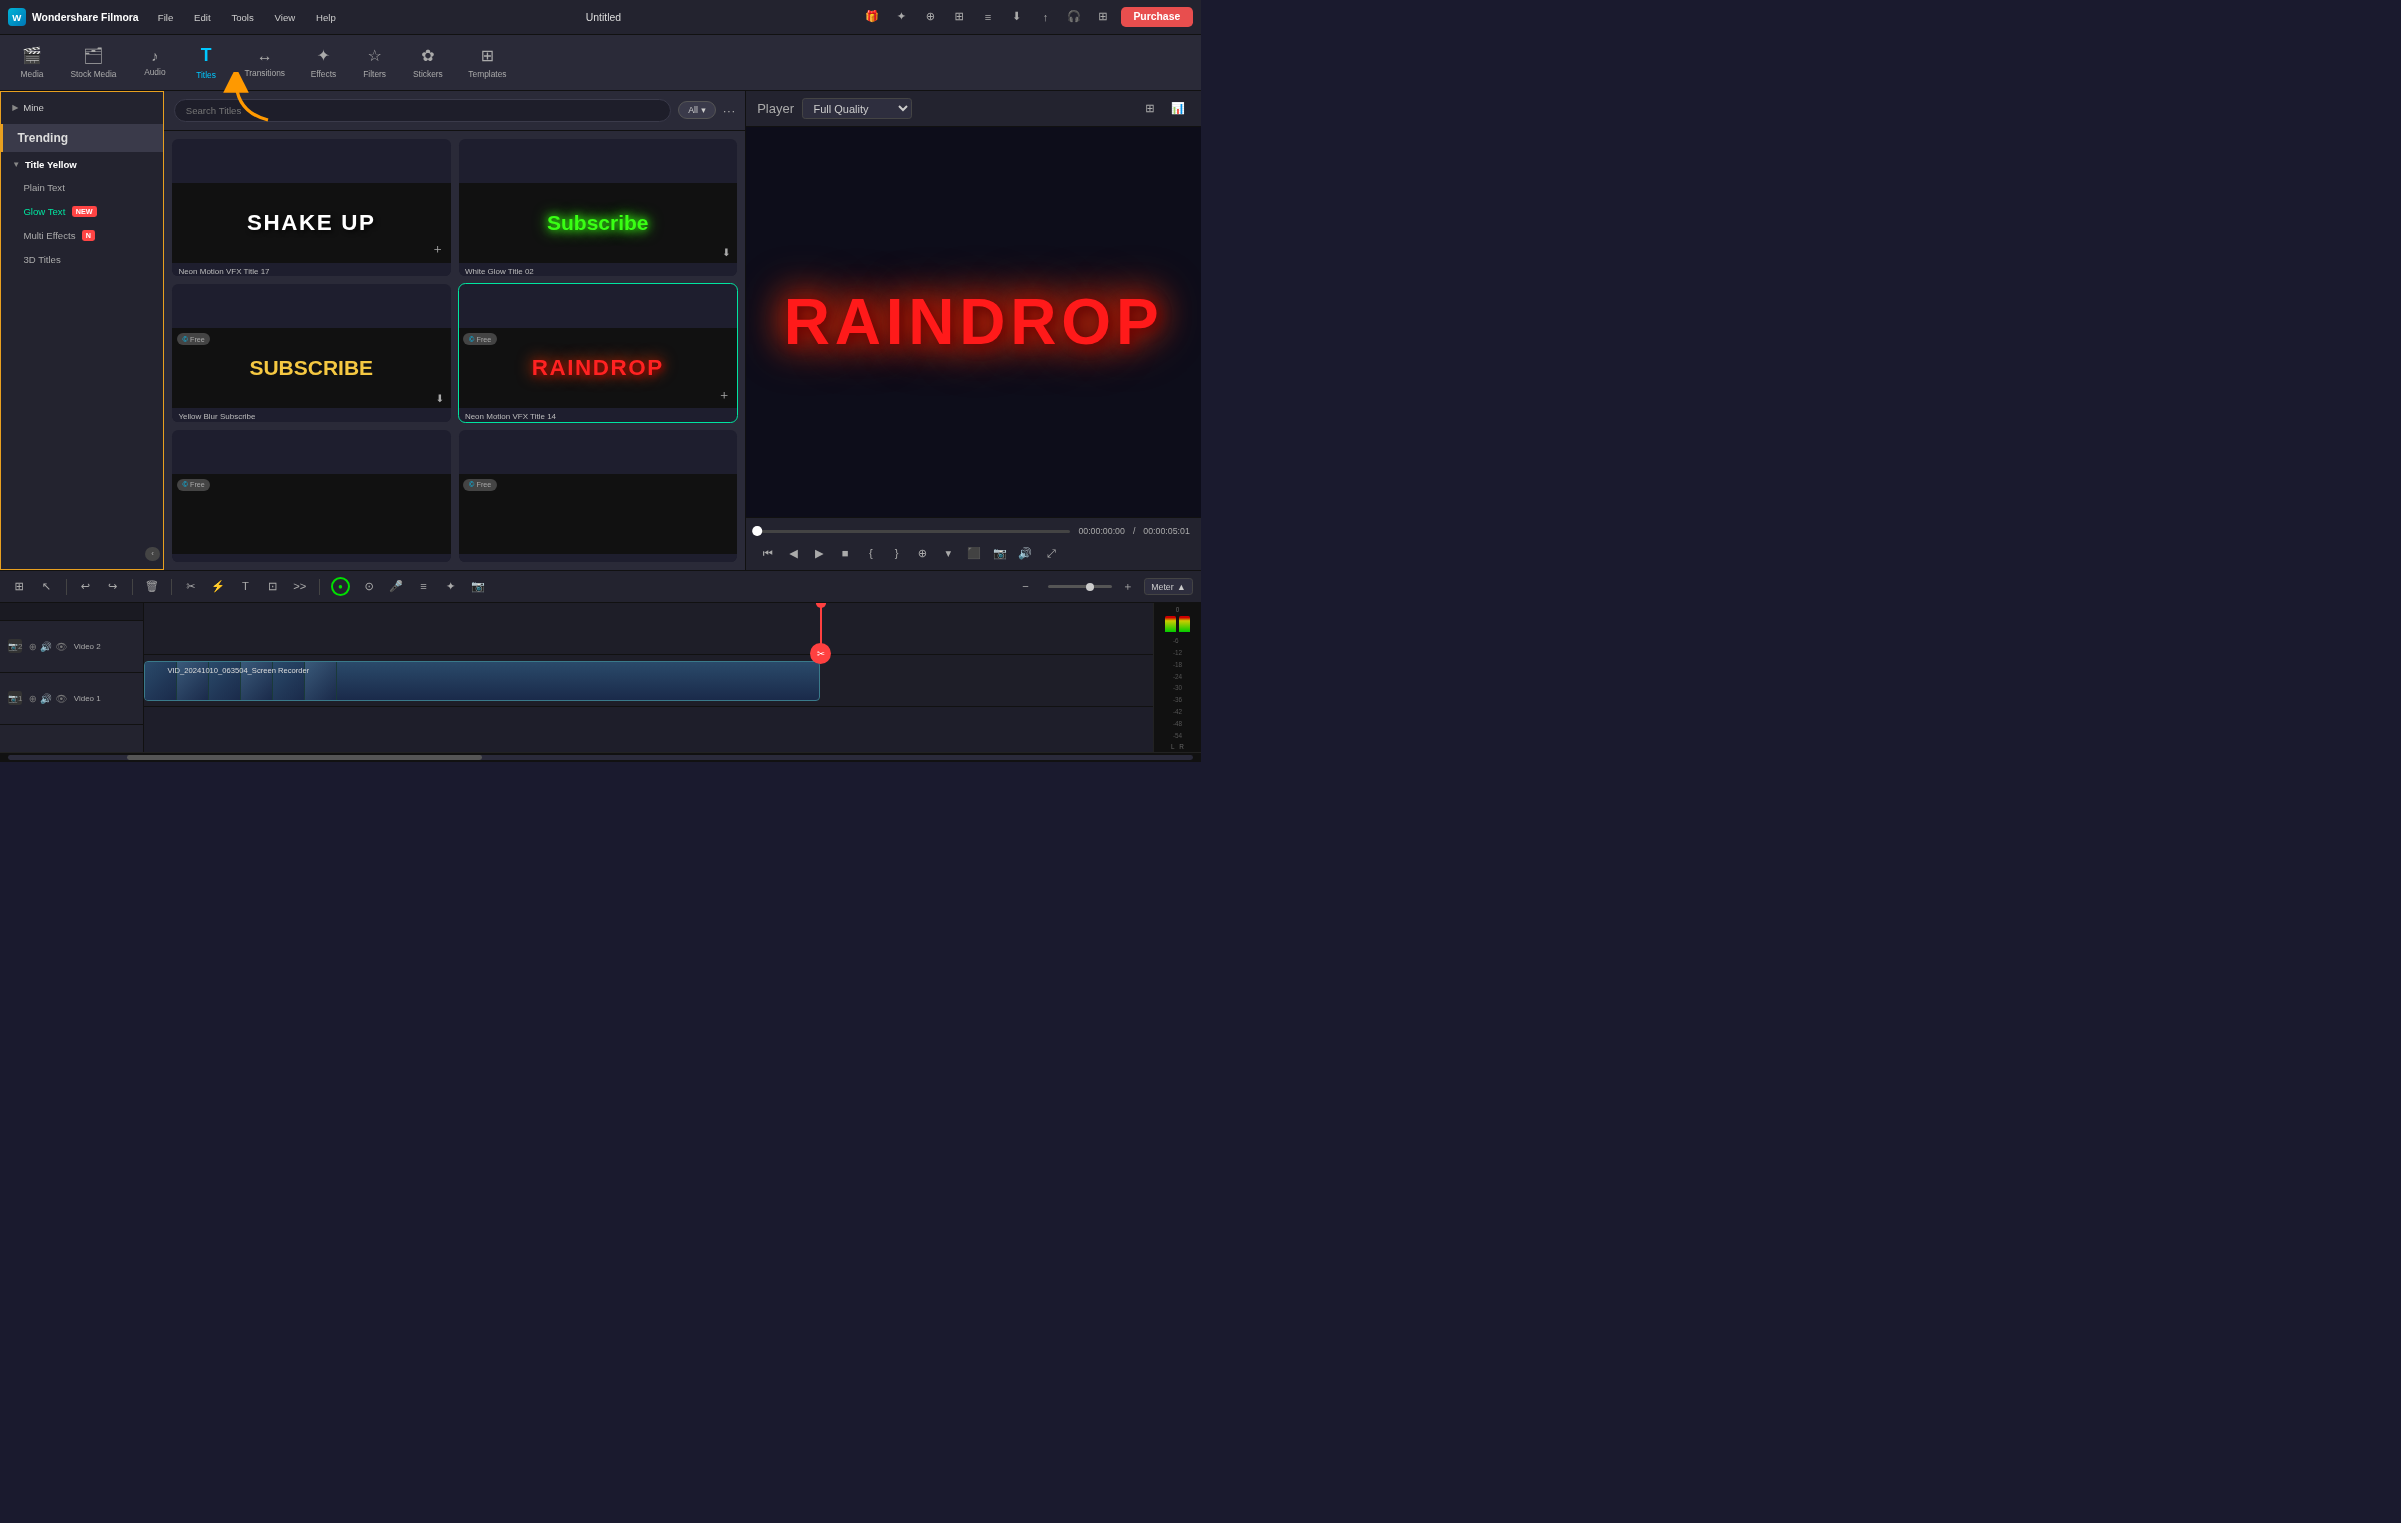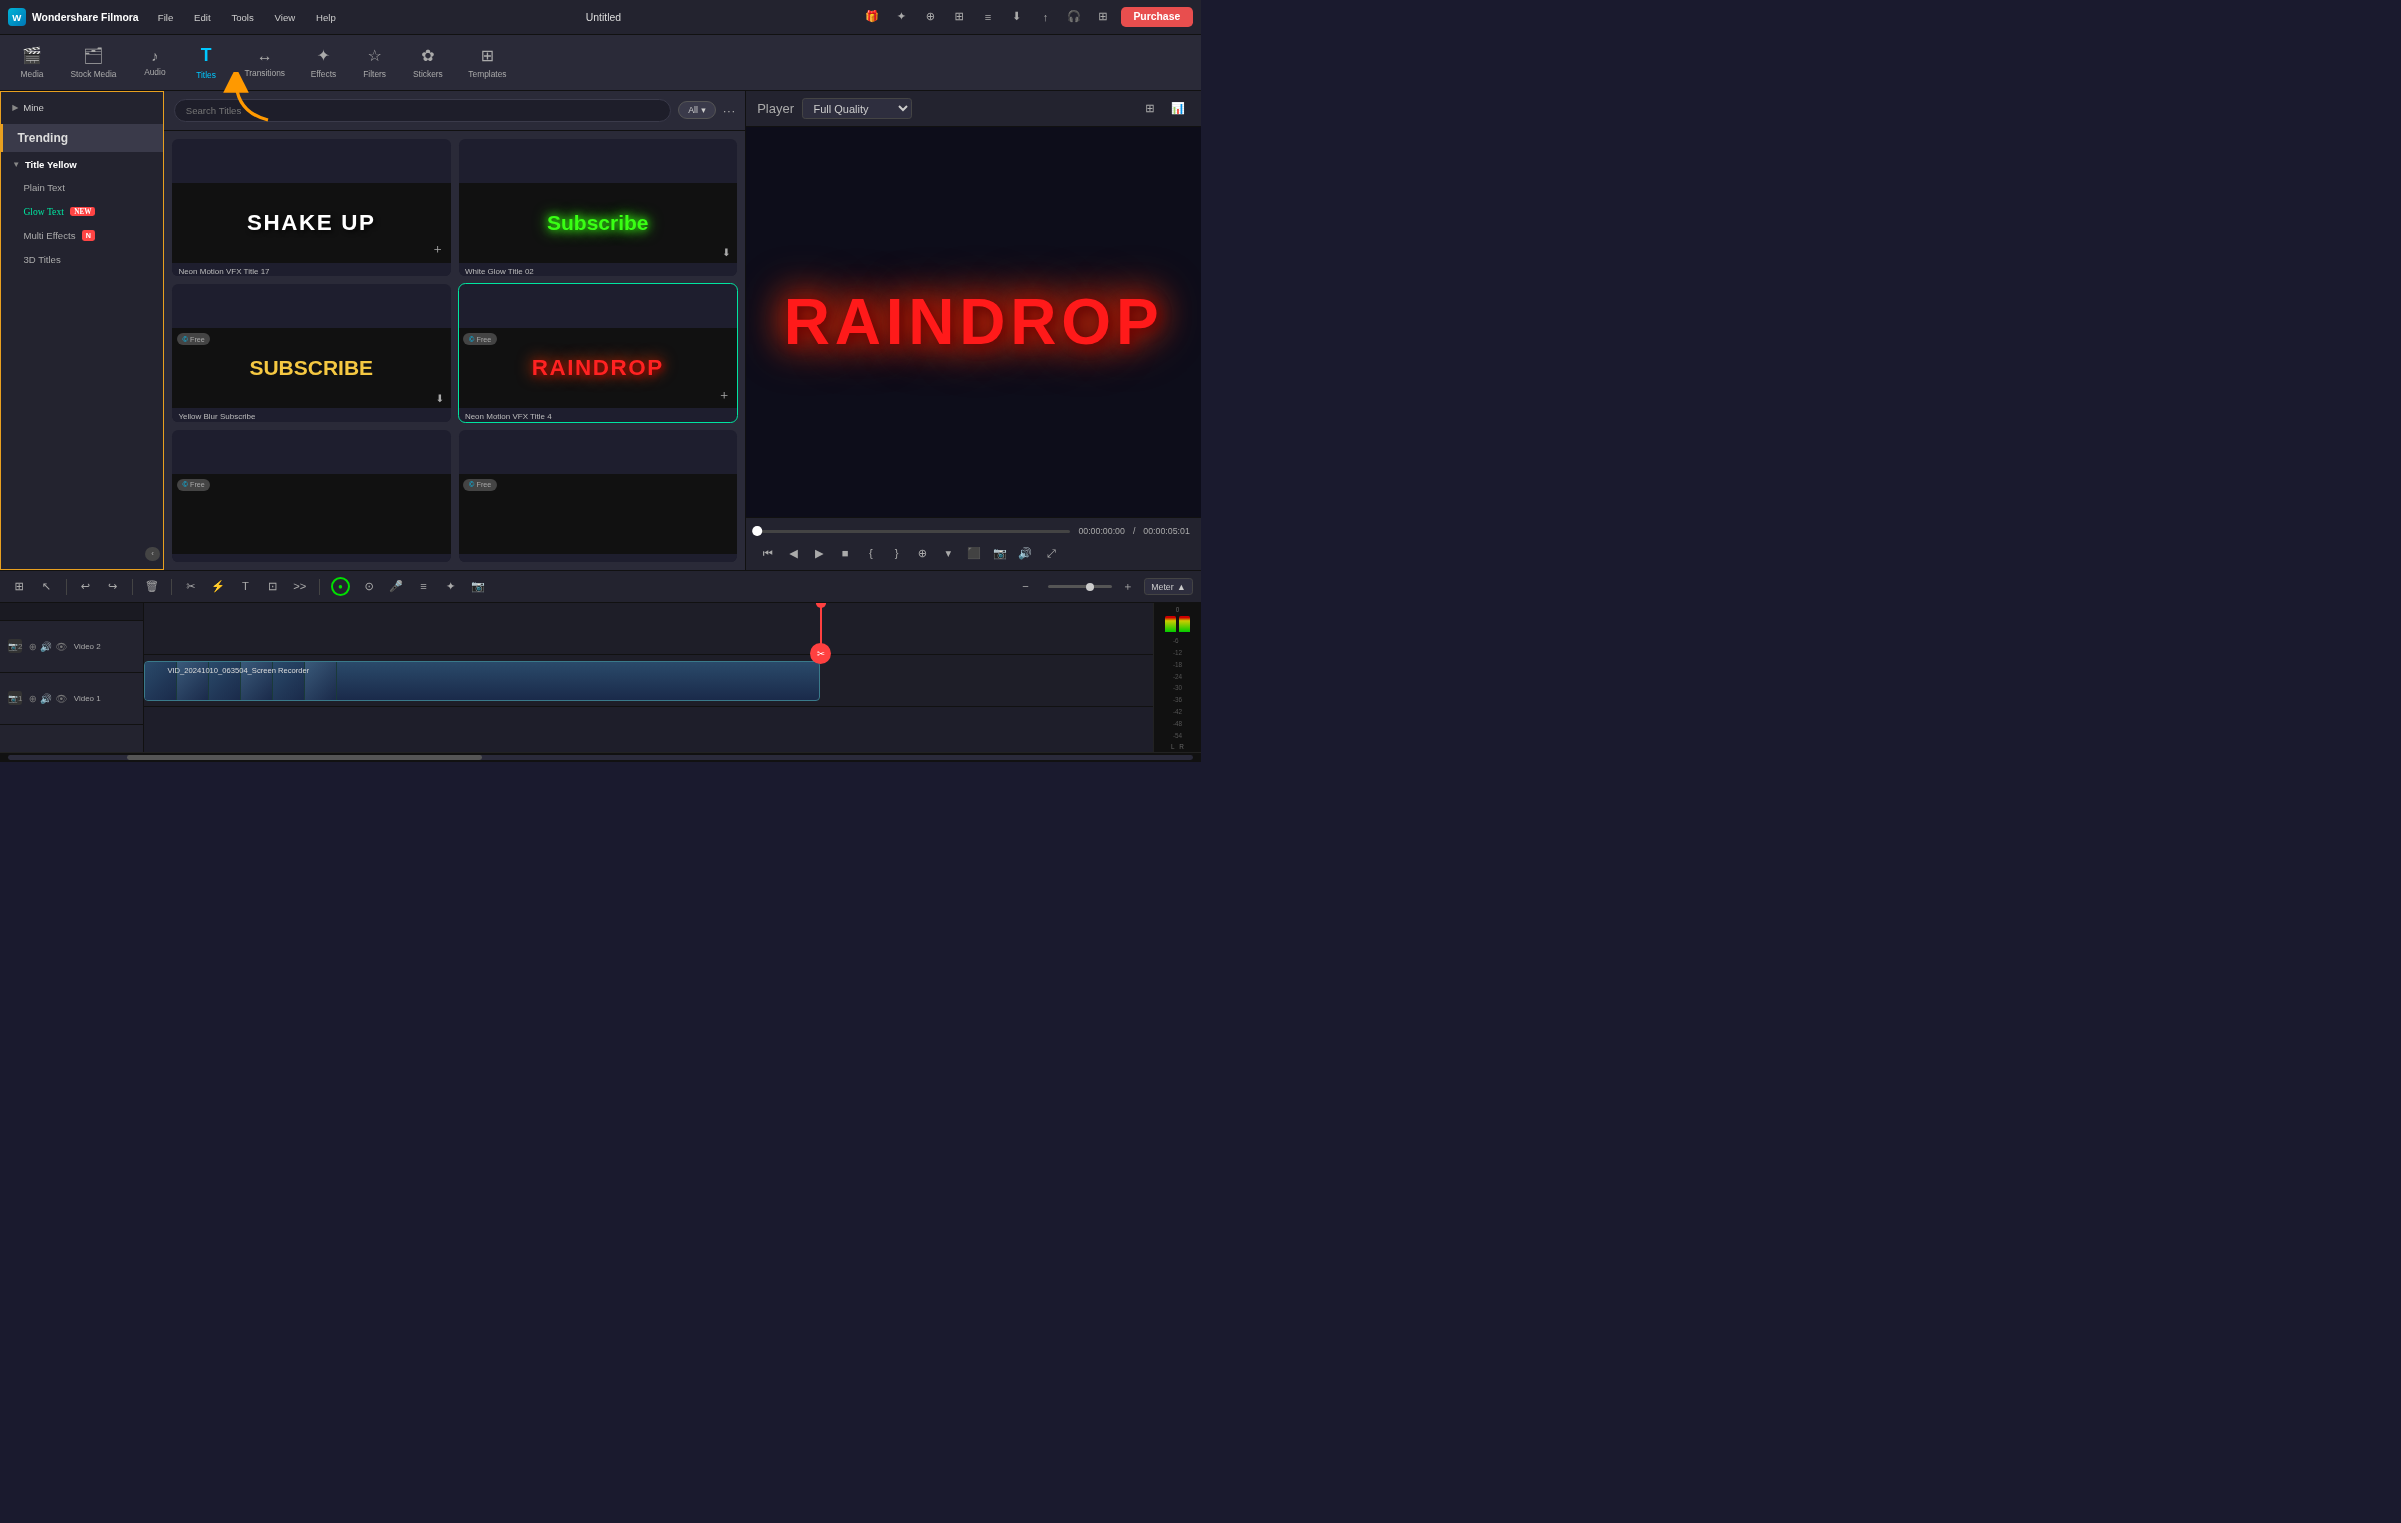--- a/index.html
+++ b/index.html
@@ -696,21 +696,21 @@
     <div class="sidebar-trending">
       <span>Trending</span>
     </div>
     <div class="sidebar-group-header">
       <span class="arrow">▼</span>
       <span>Title Yellow</span>
     </div>
     <div class="sidebar-item">
       <span>Plain Text</span>
     </div>
-    <div class="sidebar-item glow" style="display:flex;align-items:center;gap:3.2px;font-family:Liberation Serif, serif;">
+    <div class="sidebar-item glow" style="display:flex;align-items:center;gap:3.2px;">
       <span>Glow Text</span>
       <span class="new-badge">NEW</span>
     </div>
     <div class="sidebar-item" style="display:flex;align-items:center;gap:3.2px;">
       <span>Multi Effects</span>
       <span class="new-badge">N</span>
     </div>
     <div class="sidebar-item">
       <span>3D Titles</span>
     </div>
@@ -760,21 +760,21 @@
 
       <div class="title-card selected">
         <div class="card-preview dark-bg">
           <div class="free-badge">
             <span class="c-icon">©</span>
             <span>Free</span>
           </div>
           <span class="raindrop-red">RAINDROP</span>
           <div class="card-actions">＋</div>
         </div>
-        <div class="card-label">Neon Motion VFX Title 4</div>
+        <div class="card-label">Neon Motion VFX Title 14</div>
       </div>
 
       <div class="title-card">
         <div class="card-preview dark-bg" style="background:#111;">
           <div class="free-badge">
             <span class="c-icon">©</span>
             <span>Free</span>
           </div>
         </div>
         <div class="card-label"></div>

